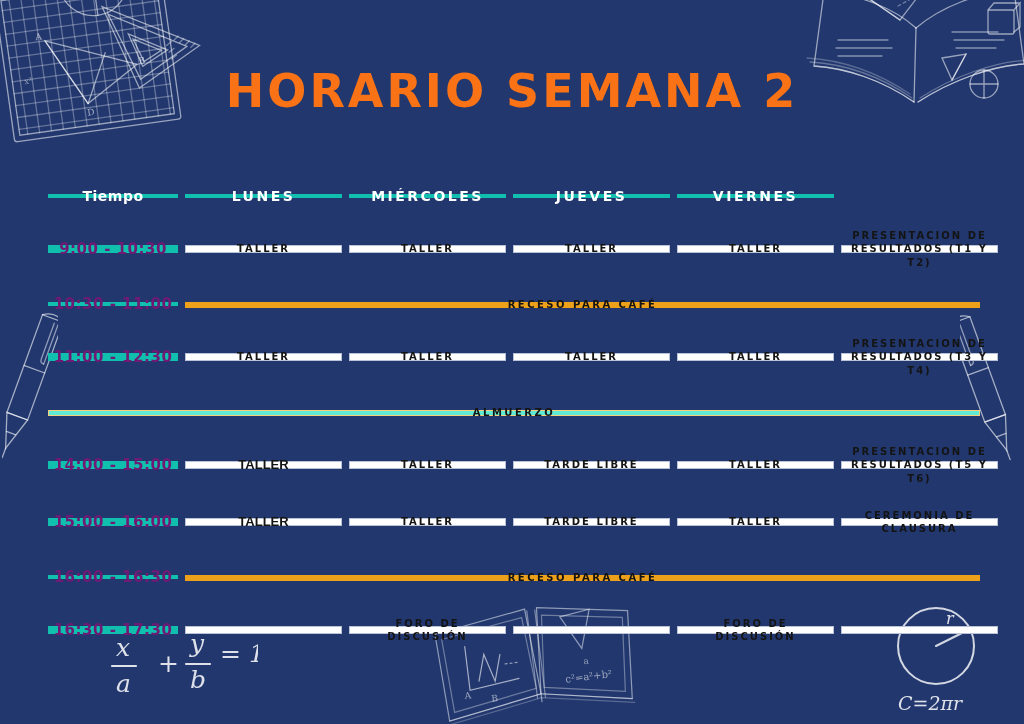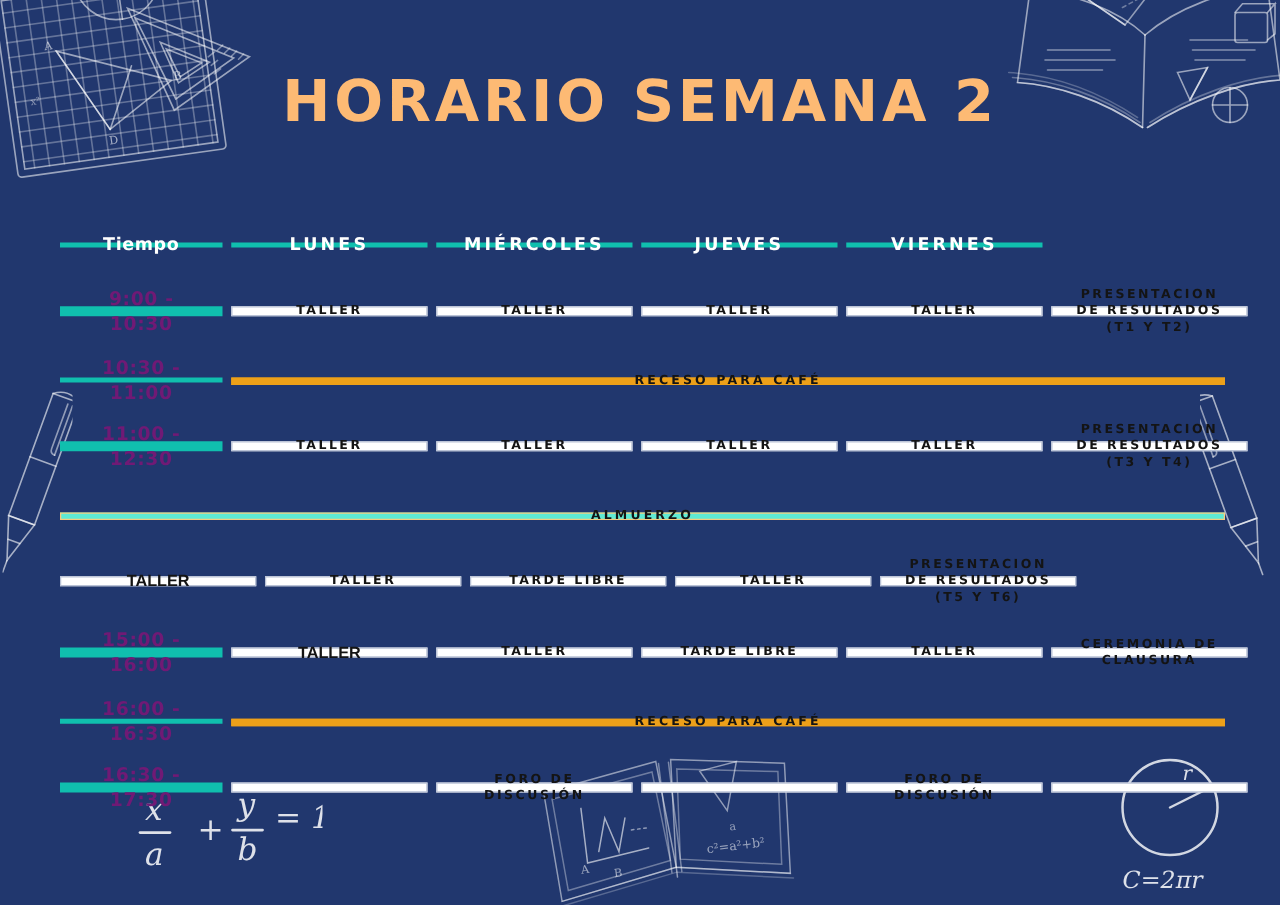--- a/index.html
+++ b/index.html
@@ -18,23 +18,23 @@
   #deco-top-right  { right:-8px;  top:-16px; }
   #deco-bottom-mid { left:425px;  top:598px; }
   #deco-pen-left   { left:2px;    top:305px; }
   #deco-pen-right  { right:8px;   top:305px; }
   #deco-formula    { left:108px;  top:626px; }
   #deco-circle     { right:22px;  top:606px; }
 
   
   .title {
     position:absolute;
-    top:54px; left:0; width:100%;
+    top:64px; left:0; width:100%;
     text-align:center;
-    color:#fdba74;
+    color:#f97316;
     font-size:46px;
     font-weight:bold;
     letter-spacing:3px;
     font-family:"DejaVu Sans", sans-serif;
     text-transform:uppercase;
   }
 
   
   .schedule {
     position:absolute;
@@ -52,21 +52,21 @@
     display:flex;
     align-items:center;
     justify-content:center;
     text-align:center;
     font-size:10px;
     font-weight:bold;
     letter-spacing:2px;
     color:#141414;
     background:#ffffff;
     border:1px solid #b9c2d6;
-    padding:2px 16px;
+    padding:2px 4px;
     line-height:1.35;
     font-family:"DejaVu Sans", sans-serif;
     margin-top:42px;
   }
   .cell.empty { letter-spacing:0; }
   .cell.plain { letter-spacing:0; font-size:13px; font-family:"Liberation Sans", sans-serif; }
 
   .cell.time {
     flex:0 0 130px;
     background:#10bfae;
@@ -273,20 +273,21 @@
     <div class="cell">TALLER</div>
     <div class="cell">TALLER</div>
     <div class="cell">PRESENTACION DE RESULTADOS (T3 Y T4)</div>
   </div>
 
   <div class="row">
     <div class="cell span lunch">ALMUERZO</div>
   </div>
 
   <div class="row tall">
+    <div class="cell time">14:00 - 15:00</div>
     <div class="cell plain">TALLER</div>
     <div class="cell">TALLER</div>
     <div class="cell">TARDE LIBRE</div>
     <div class="cell">TALLER</div>
     <div class="cell">PRESENTACION DE RESULTADOS (T5 Y T6)</div>
   </div>
 
   <div class="row tall">
     <div class="cell time">15:00 - 16:00</div>
     <div class="cell plain">TALLER</div>

